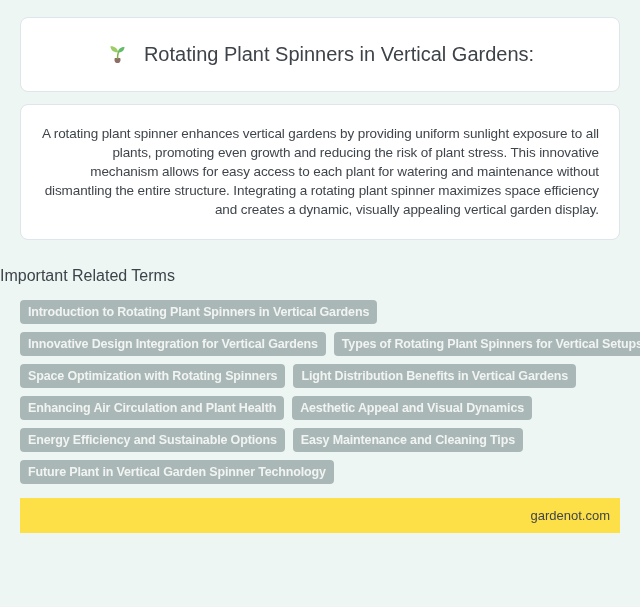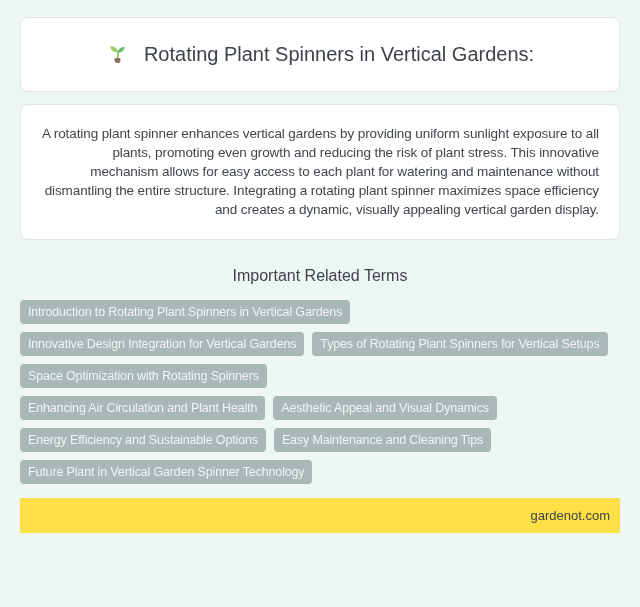--- a/index.html
+++ b/index.html
@@ -46,21 +46,20 @@
   }
   .summary-text {
     margin: 0;
     font-size: 13.5px;
     line-height: 19px;
     letter-spacing: -0.1px;
     color: #3f454b;
   }
   .terms-heading {
     margin: 27px 0 0;
-    text-align: center;
     font-size: 16px;
     line-height: 18px;
     font-weight: 400;
     color: #3d4349;
   }
   .terms {
     margin: 15px 20px 0;
     display: flex;
     flex-direction: column;
     gap: 8px;
@@ -74,20 +73,21 @@
     color: #f1f4f3;
     border: none;
     border-radius: 4px;
     padding: 5px 8px;
     font-family: inherit;
     font-size: 12.5px;
     line-height: 14px;
     letter-spacing: -0.15px;
     white-space: nowrap;
     cursor: pointer;
+    font-weight: bold;
   }
   .footer {
     margin: 14px 20px 0;
     height: 35px;
     background: #fde047;
     box-sizing: border-box;
     display: flex;
     align-items: center;
     justify-content: flex-end;
     padding: 0 10px;
@@ -118,20 +118,21 @@
 <div class="terms" id="terms-list">
     <div class="term-row">
       <button class="term">Introduction to Rotating Plant Spinners in Vertical Gardens</button>
     </div>
     <div class="term-row">
       <button class="term">Innovative Design Integration for Vertical Gardens</button>
       <button class="term">Types of Rotating Plant Spinners for Vertical Setups</button>
     </div>
     <div class="term-row">
       <button class="term">Space Optimization with Rotating Spinners</button>
+      <button class="term">Light Distribution Benefits in Vertical Gardens</button>
     </div>
     <div class="term-row">
       <button class="term">Enhancing Air Circulation and Plant Health</button>
       <button class="term">Aesthetic Appeal and Visual Dynamics</button>
     </div>
     <div class="term-row">
       <button class="term">Energy Efficiency and Sustainable Options</button>
       <button class="term">Easy Maintenance and Cleaning Tips</button>
     </div>
     <div class="term-row">

